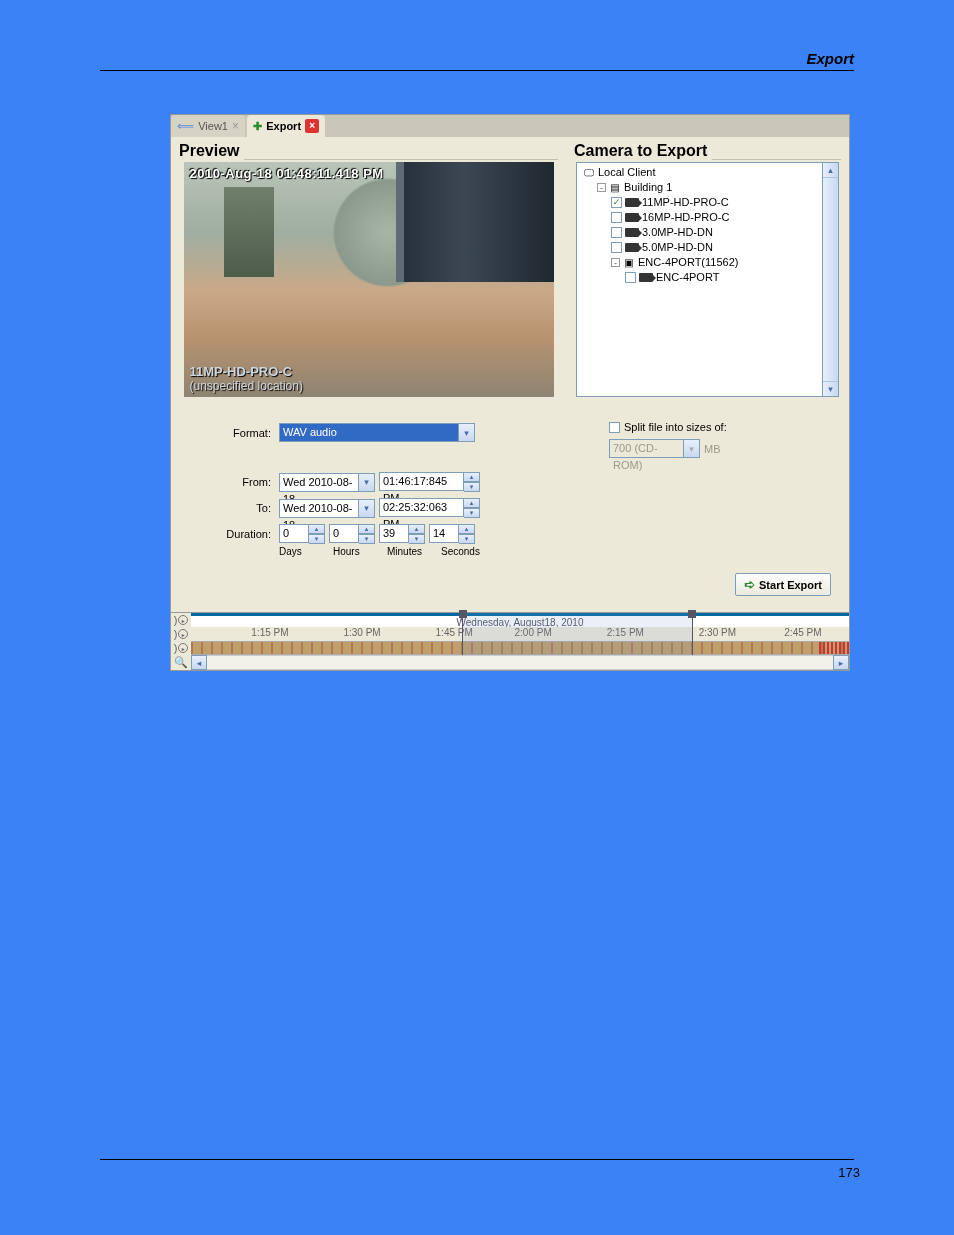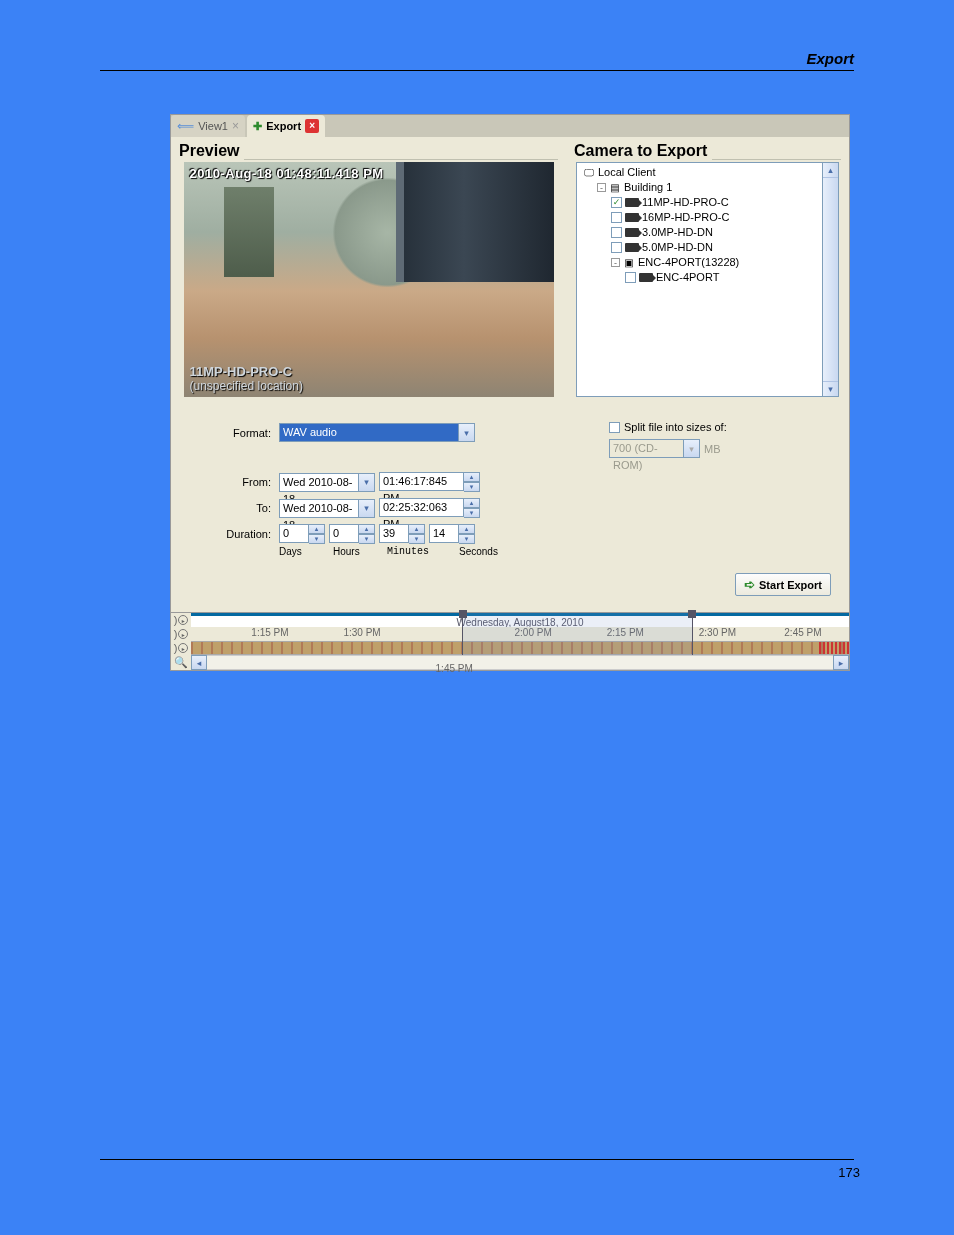--- a/index.html
+++ b/index.html
@@ -179,21 +179,21 @@
                             <span>3.0MP-HD-DN</span>
                           </li>
                         <li>
                             <span class="chk"></span>
                             <span class="cam-icon"></span>
                             <span>5.0MP-HD-DN</span>
                           </li>
                         <li>
                             <span class="expander">-</span>
                             <span class="tree-icon">▣</span>
-                            <span>ENC-4PORT(13228)</span>
+                            <span>ENC-4PORT(11562)</span>
                           </li>
                         <li style="display:block;">
                           <ul>
                             <li>
                                 <span class="chk"></span>
                                 <span class="cam-icon"></span>
                                 <span>ENC-4PORT</span>
                               </li>
                           </ul>
                         </li>
@@ -281,21 +281,21 @@
                 <div class="field" style="width:30px;">14</div>
                 <div class="spin">
                   <div>▴</div>
                   <div>▾</div>
                 </div>
               </div>
           </div>
           <div class="sublabels" style="padding-left:92px;">
             <span style="width:54px;">Days</span>
             <span style="width:54px;">Hours</span>
-            <span style="width:72px;font-family:Liberation Mono, monospace;">Minutes</span>
+            <span style="width:54px;">Minutes</span>
             <span style="width:54px;">Seconds</span>
           </div>
         </div>
 
         <div class="split">
           <div class="row">
             <span class="chk"></span>
             <span>Split file into sizes of:</span>
           </div>
           <div class="row disabled">
@@ -326,21 +326,21 @@
           <div class="date-ruler">Wednesday, August18, 2010</div>
         </div>
         <div class="tl-row">
           <div class="tl-gutter">
               <span>)</span>
               <span class="play">▸</span>
             </div>
           <div class="ticks">
             <span style="left:12%;">1:15 PM</span>
             <span style="left:26%;">1:30 PM</span>
-            <span style="left:40%;margin-top:36px;">1:45 PM</span>
+            <span style="left:40%;">1:45 PM</span>
             <span style="left:52%;">2:00 PM</span>
             <span style="left:66%;">2:15 PM</span>
             <span style="left:80%;">2:30 PM</span>
             <span style="left:93%;">2:45 PM</span>
           </div>
         </div>
         <div class="tl-row">
           <div class="tl-gutter">
               <span>)</span>
               <span class="play">▸</span>

